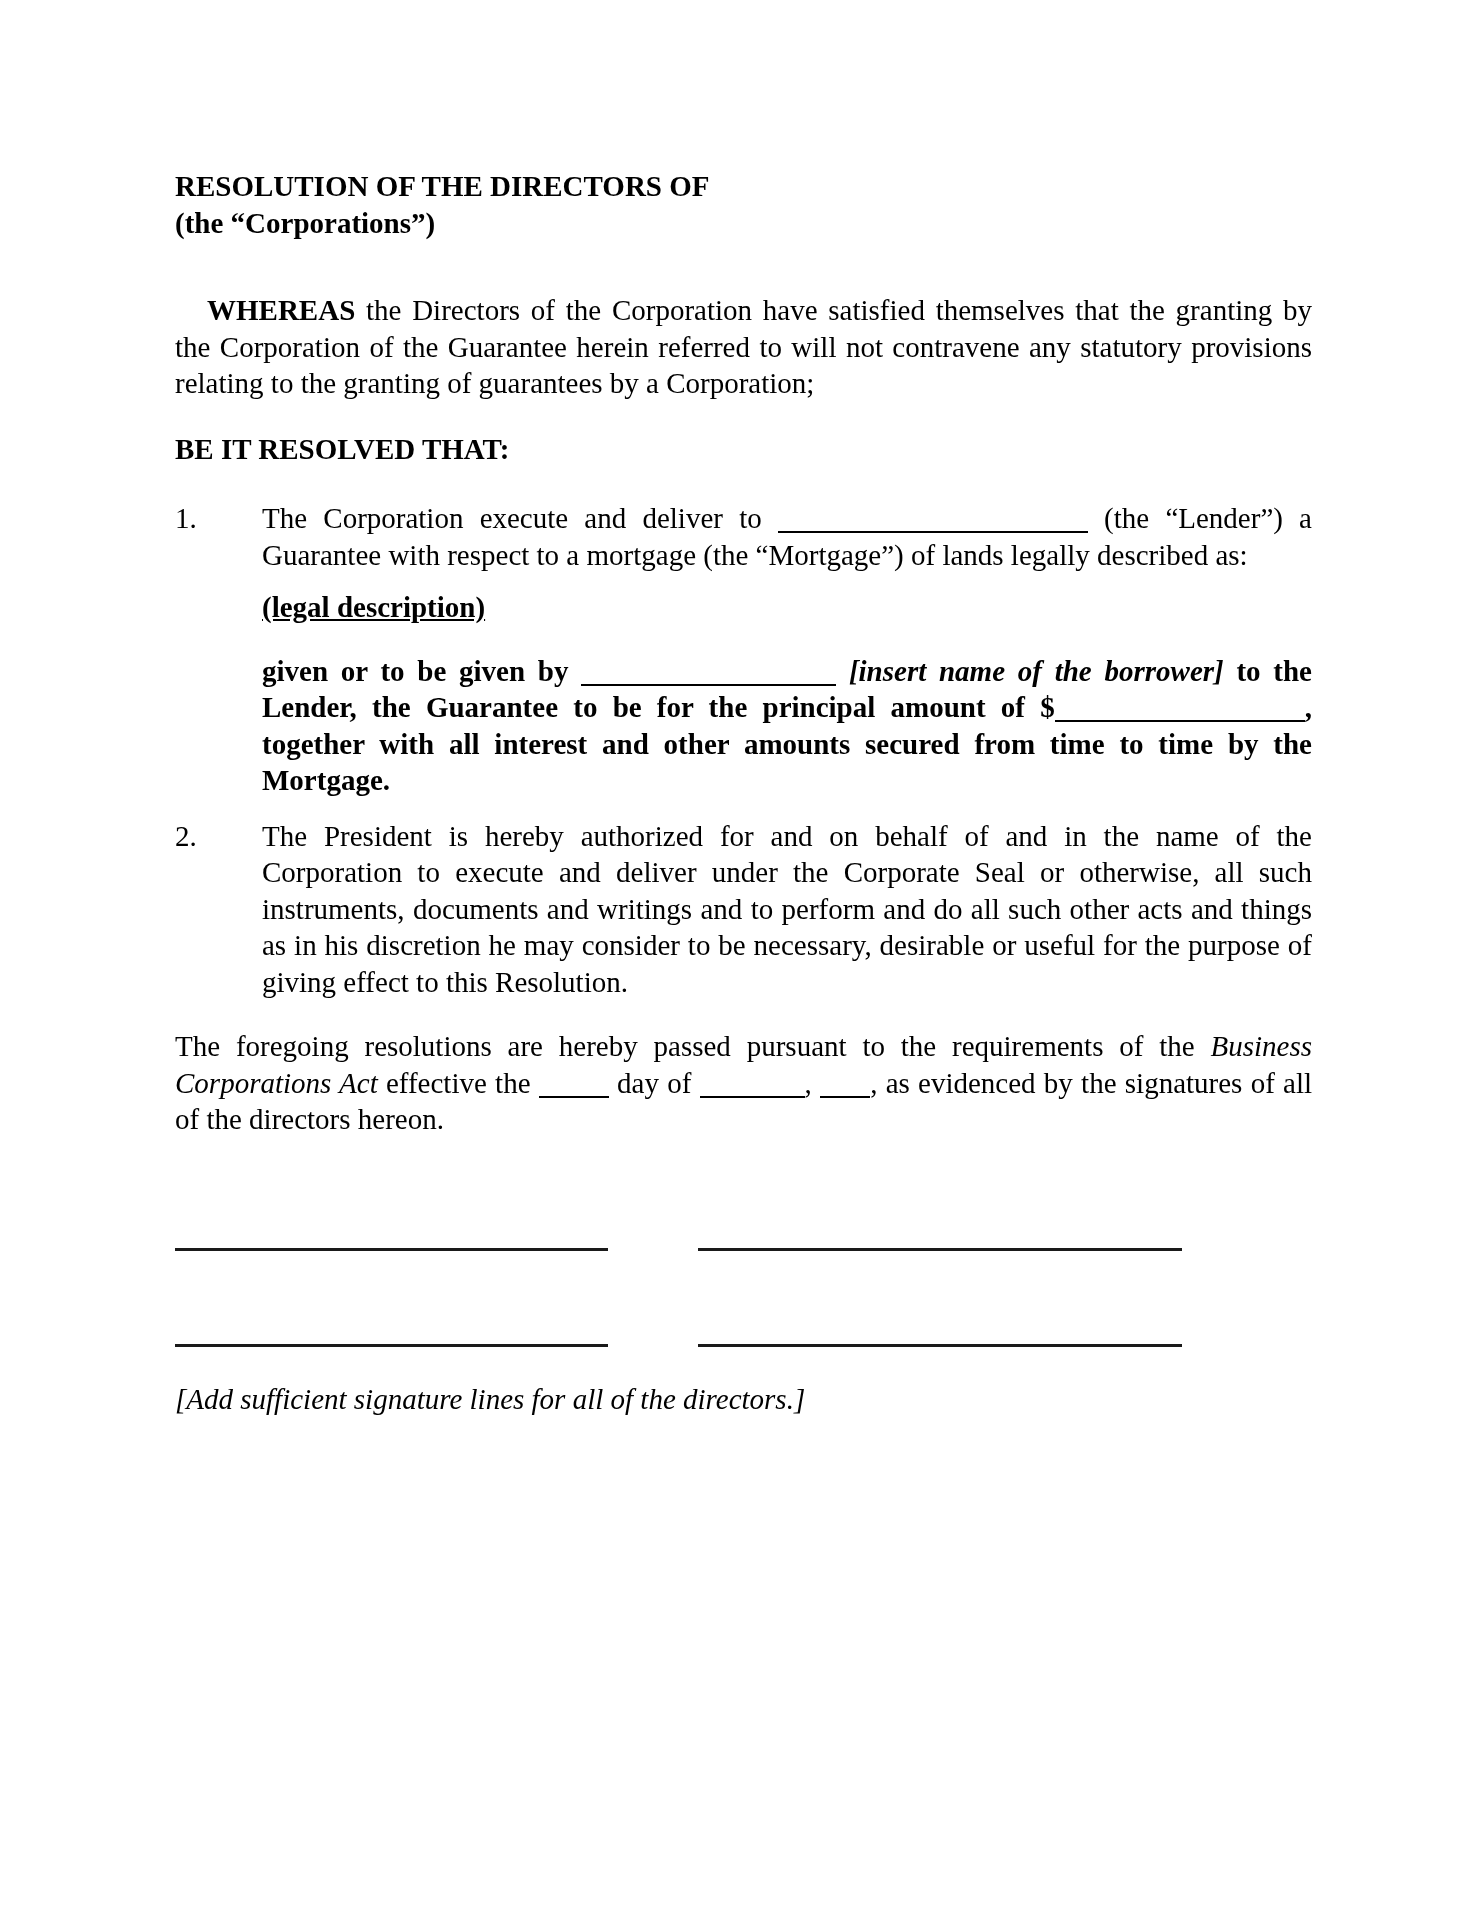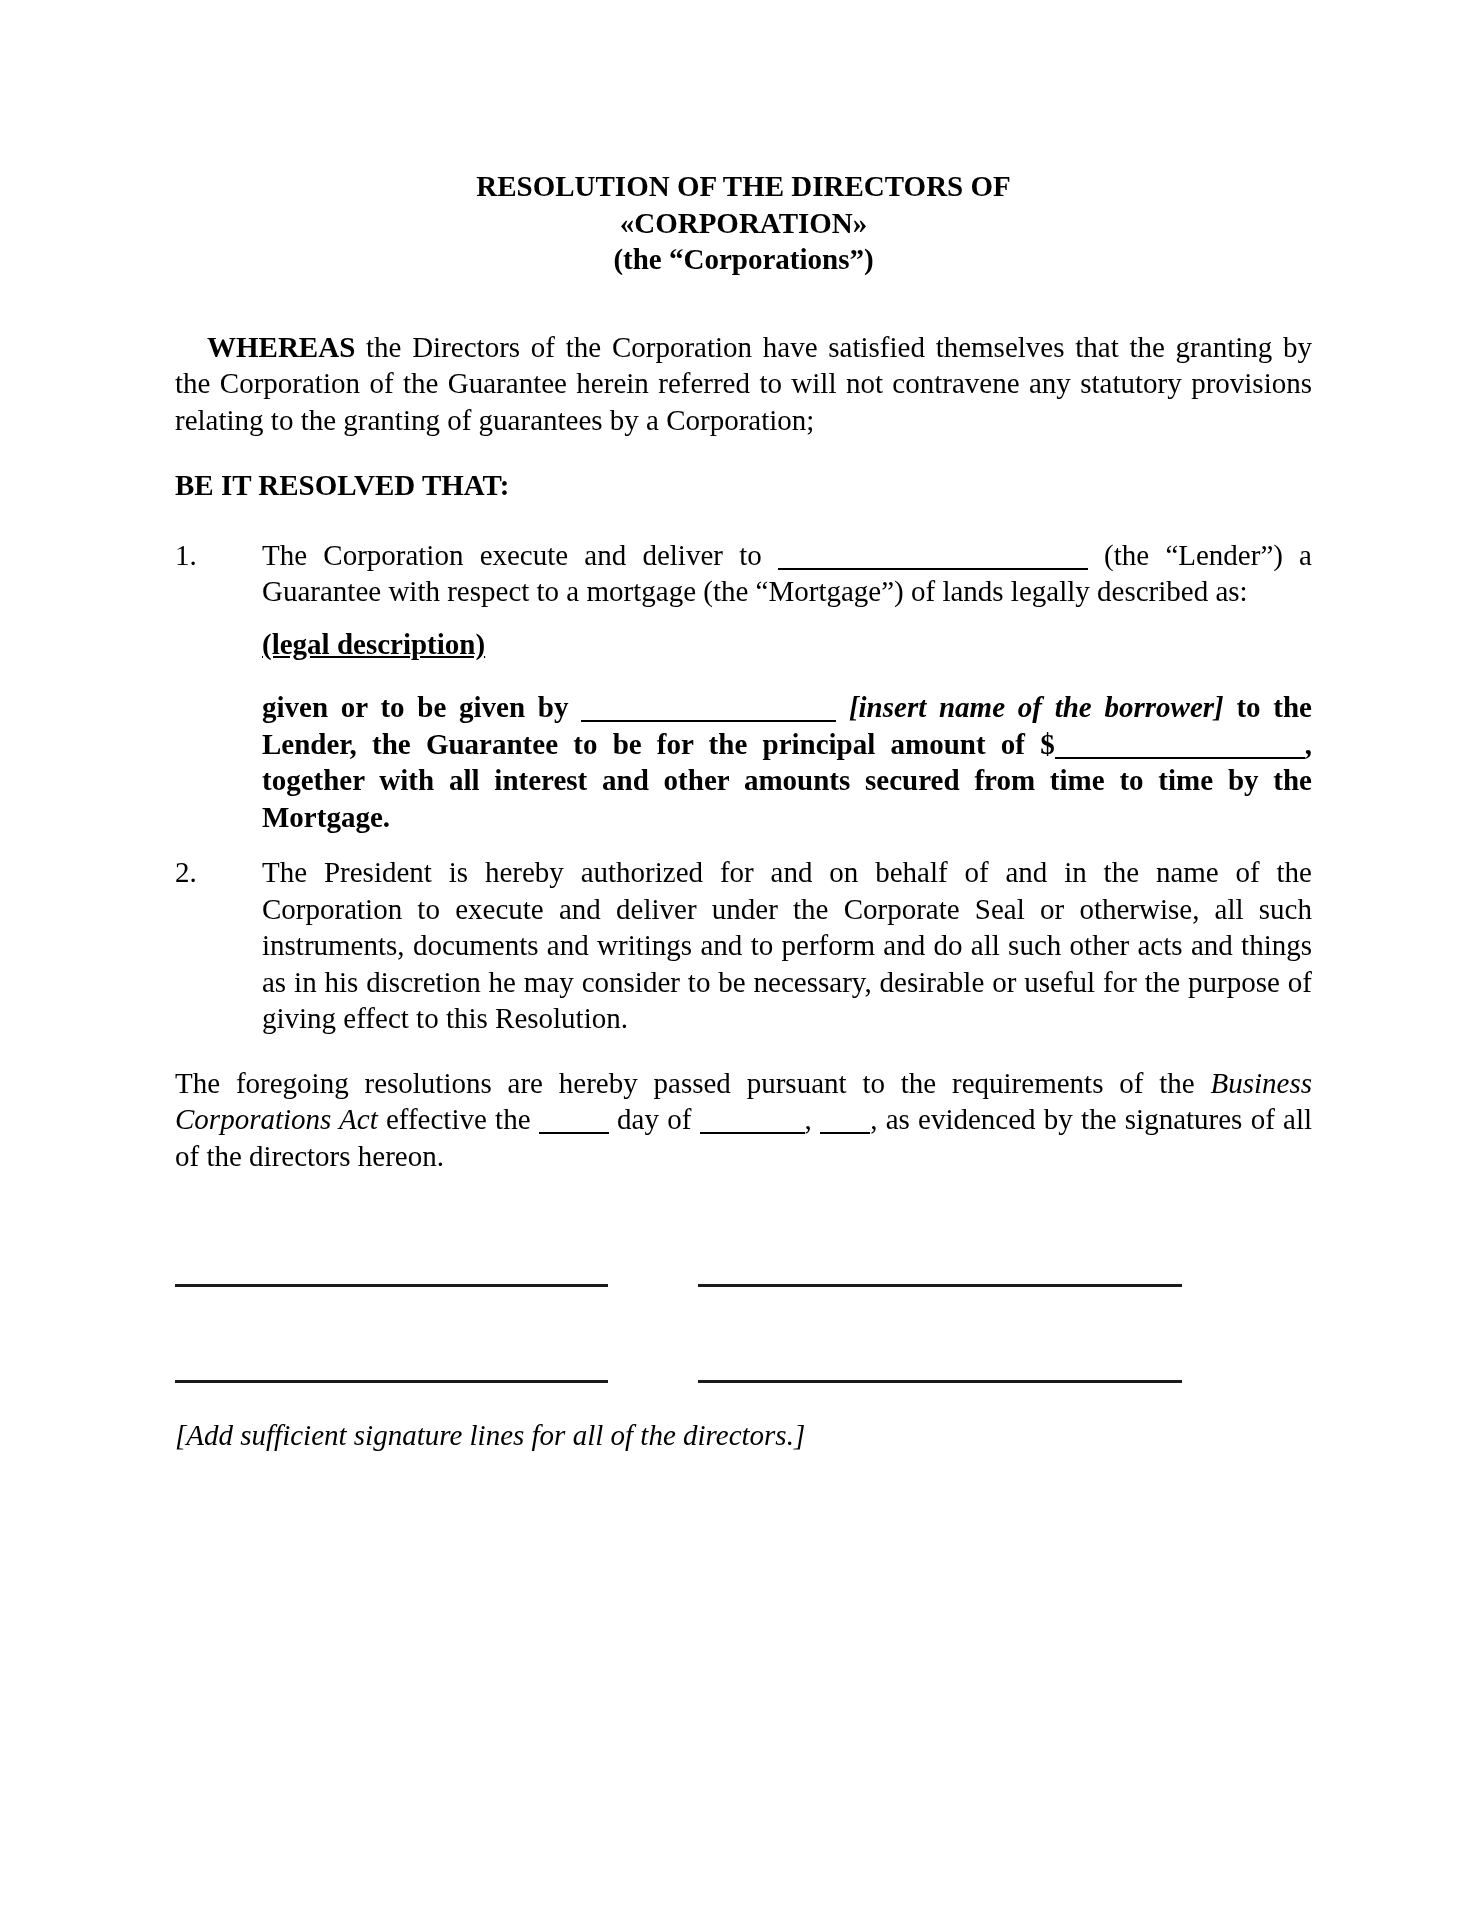--- a/index.html
+++ b/index.html
@@ -15,21 +15,20 @@
     background: #ffffff;
     color: #000000;
     font-family: "Liberation Serif", serif;
     font-size: 29px;
     line-height: 36.5px;
     box-sizing: border-box;
     padding: 168px 171px 0 175px;
     overflow: hidden;
   }
   .title {
-    text-align: center;
     font-weight: bold;
   }
   .para {
     text-align: justify;
     margin: 0;
   }
   .bold { font-weight: bold; margin-left: 32px; }
   .italic { font-style: italic; }
   .heading {
     font-weight: bold;
@@ -89,21 +88,20 @@
     font-style: italic;
   }
 </style>
 </head>
 <body>
 
 <div class="page">
 
   <div class="title">
     <div>RESOLUTION OF THE DIRECTORS OF</div>
-    <div>«CORPORATION»</div>
     <div>(the “Corporations”)</div>
   </div>
 
   <p class="para whereas"><span class="bold">WHEREAS</span><span> the Directors of the Corporation have satisfied themselves that the granting by the Corporation of the Guarantee herein referred to will not contravene any statutory provisions relating to the granting of guarantees by a Corporation;</span></p>
 
   <p class="para heading">BE IT RESOLVED THAT:</p>
 
   <div class="list-item mt-item1">
     <span class="num">1.</span>
     <p class="para"><span>The Corporation execute and deliver to </span><span class="blank blank-lender"></span><span> (the “Lender”) a Guarantee with respect to a mortgage (the “Mortgage”) of lands legally described as:</span></p>

